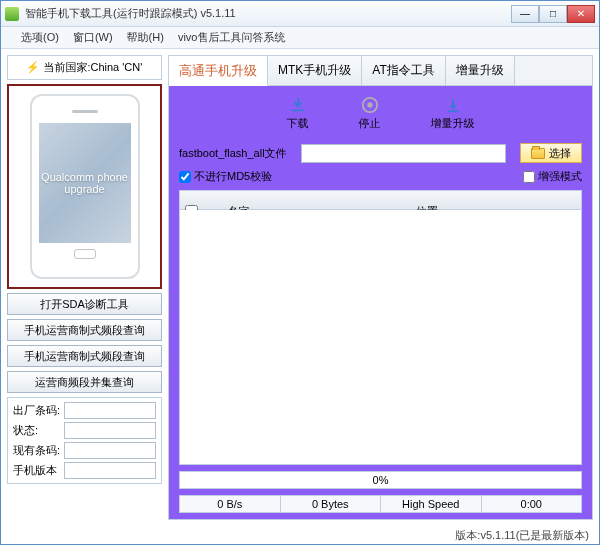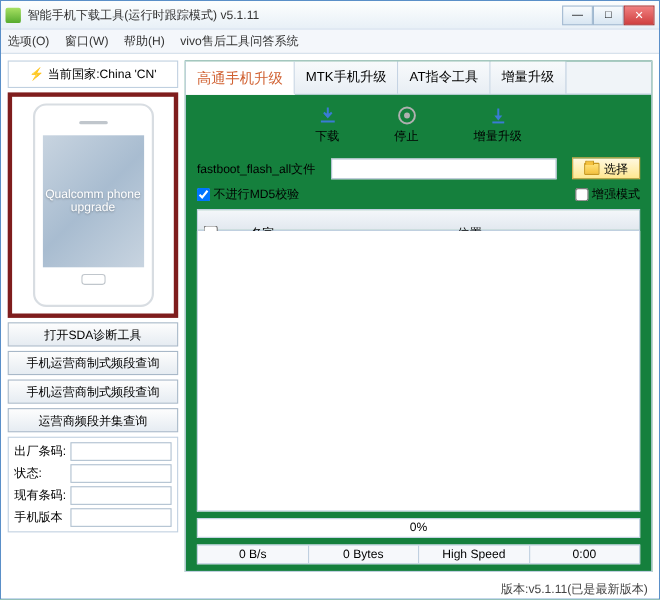--- a/index.html
+++ b/index.html
@@ -4,34 +4,34 @@
 <style>
 * { box-sizing: border-box; margin: 0; padding: 0; font-family: "Microsoft YaHei", SimSun, Arial, sans-serif; font-size: 11px; }
 body { background: #fff; width: 600px; height: 545px; overflow: hidden; }
 .window { width: 600px; height: 545px; border: 1px solid #5a8fc8; background: #fff; display: flex; flex-direction: column; }
 .titlebar { height: 26px; background: linear-gradient(#fdfefe, #e8f0f7); border-bottom: 1px solid #c9d8e8; display: flex; align-items: center; padding: 0 4px; }
 .titlebar .app-icon { width: 14px; height: 14px; background: linear-gradient(#a8e063, #56ab2f); border-radius: 2px; margin-right: 6px; }
 .titlebar .title { flex: 1; color: #333; }
 .win-controls { display: flex; gap: 0; }
 .win-btn { width: 28px; height: 18px; border: 1px solid #a0b8d0; background: linear-gradient(#f8fbfd, #d8e6f2); display: flex; align-items: center; justify-content: center; font-size: 10px; cursor: default; }
 .win-btn.close { background: linear-gradient(#f08080, #d04040); color: #fff; border-color: #b03030; }
-.menubar { height: 22px; background: #f4f7fb; border-bottom: 1px solid #d0dce8; display: flex; align-items: center; padding: 0 6px; gap: 14px; color: #333; }
+.menubar { height: 22px; background: #f4f7fb; border-bottom: 1px solid #d0dce8; display: flex; align-items: center; padding: 0 20px; gap: 14px; color: #333; }
 .menubar span { cursor: default; }
 .content { flex: 1; display: flex; padding: 6px; gap: 6px; background: #fff; overflow: hidden; }
 .left-col { width: 155px; display: flex; flex-direction: column; gap: 4px; }
 .country-box { border: 1px solid #c0d0e0; padding: 4px 6px; background: #fff; text-align: center; font-size: 11px; }
-.phone-box { border: 4px solid #7f1d1d; height: 205px; background: #fff; display: flex; align-items: center; justify-content: center; position: relative; }
+.phone-box { border: 2px solid #7f1d1d; height: 205px; background: #fff; display: flex; align-items: center; justify-content: center; position: relative; }
 .phone-frame { width: 110px; height: 185px; border: 2px solid #d8dde2; border-radius: 12px; background: #fff; position: relative; display: flex; flex-direction: column; align-items: center; padding: 14px 6px 18px; }
 .phone-speaker { width: 26px; height: 3px; background: #c0c6cc; border-radius: 2px; margin-bottom: 10px; }
 .phone-screen { flex: 1; width: 92px; background: linear-gradient(135deg, #c8d4e0, #a8bcd0, #c8d4e0); display: flex; align-items: center; justify-content: center; text-align: center; color: #fff; font-size: 11px; text-shadow: 0 1px 2px rgba(0,0,0,.3); }
 .phone-home { width: 22px; height: 10px; border: 1.5px solid #c0c6cc; border-radius: 3px; margin-top: 6px; }
 .btn { height: 22px; border: 1px solid #a8b8c8; background: linear-gradient(#fdfdfd, #e6ecf2); cursor: default; font-size: 11px; }
 .form-panel { border: 1px solid #c0d0e0; padding: 4px 5px; background: #fff; display: grid; grid-template-columns: auto 1fr; gap: 3px 4px; align-items: center; font-size: 11px; }
 .form-panel input { height: 17px; border: 1px solid #b0c0d0; padding: 0 2px; font-size: 11px; width: 100%; }
-.right-col { flex: 1; display: flex; flex-direction: column; border: 1px solid #c0d0e0; background: #15803d; }
+.right-col { flex: 1; display: flex; flex-direction: column; border: 1px solid #c0d0e0; background: #8b5cf6; }
 .tabs { display: flex; height: 30px; border-bottom: 1px solid #c0d0e0; background: #f0f4f8; }
 .tab { padding: 0 10px; display: flex; align-items: center; border-right: 1px solid #c0d0e0; cursor: default; font-size: 12px; background: linear-gradient(#f8fafc, #e8eef4); }
 .tab.active { background: #fff; color: #d06030; border-bottom: 1px solid #fff; margin-bottom: -1px; font-size: 13px; }
 .tab-body { flex: 1; padding: 8px 10px 6px; display: flex; flex-direction: column; gap: 6px; overflow: hidden; }
 .action-row { display: flex; justify-content: center; gap: 50px; padding: 2px 0 6px; }
 .action-item { display: flex; flex-direction: column; align-items: center; gap: 2px; cursor: default; font-size: 11px; }
 .action-icon { width: 18px; height: 18px; }
 .file-row { display: flex; align-items: center; gap: 14px; }
 .file-row input[type=text] { flex: 1; height: 19px; border: 1px solid #b0c0d0; padding: 0 3px; font-size: 11px; }
 .select-btn { height: 20px; padding: 0 10px; border: 1px solid #d8b050; background: linear-gradient(#fff8e0, #ffe890); cursor: default; display: flex; align-items: center; gap: 4px; }

